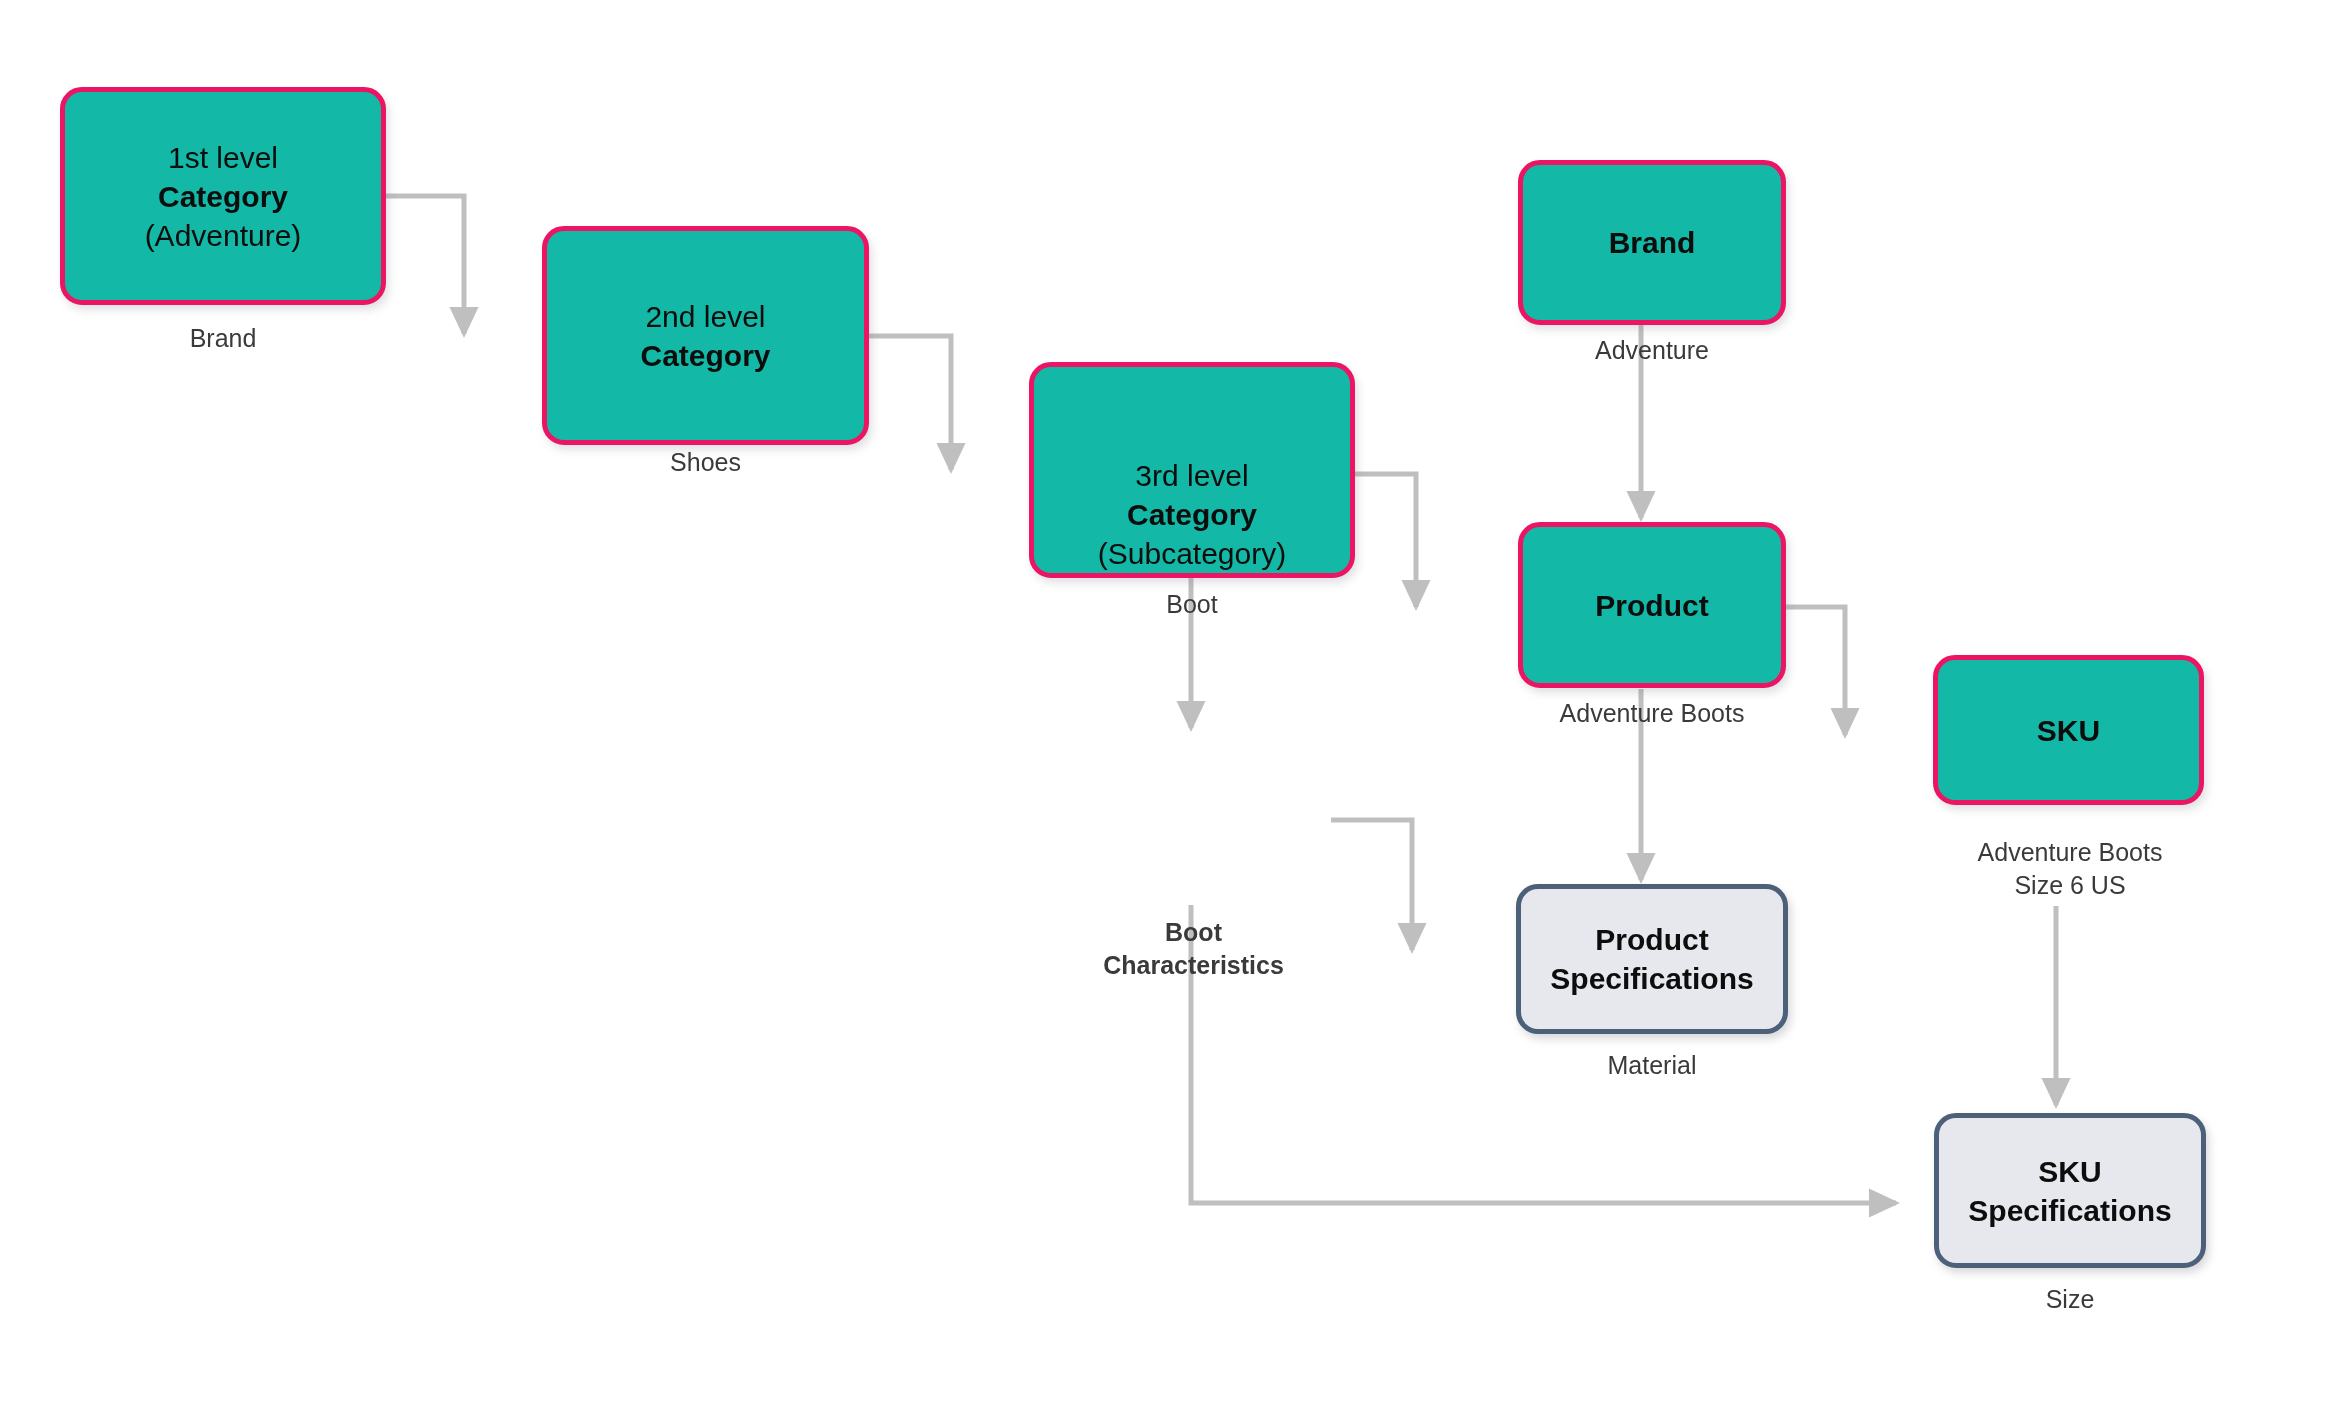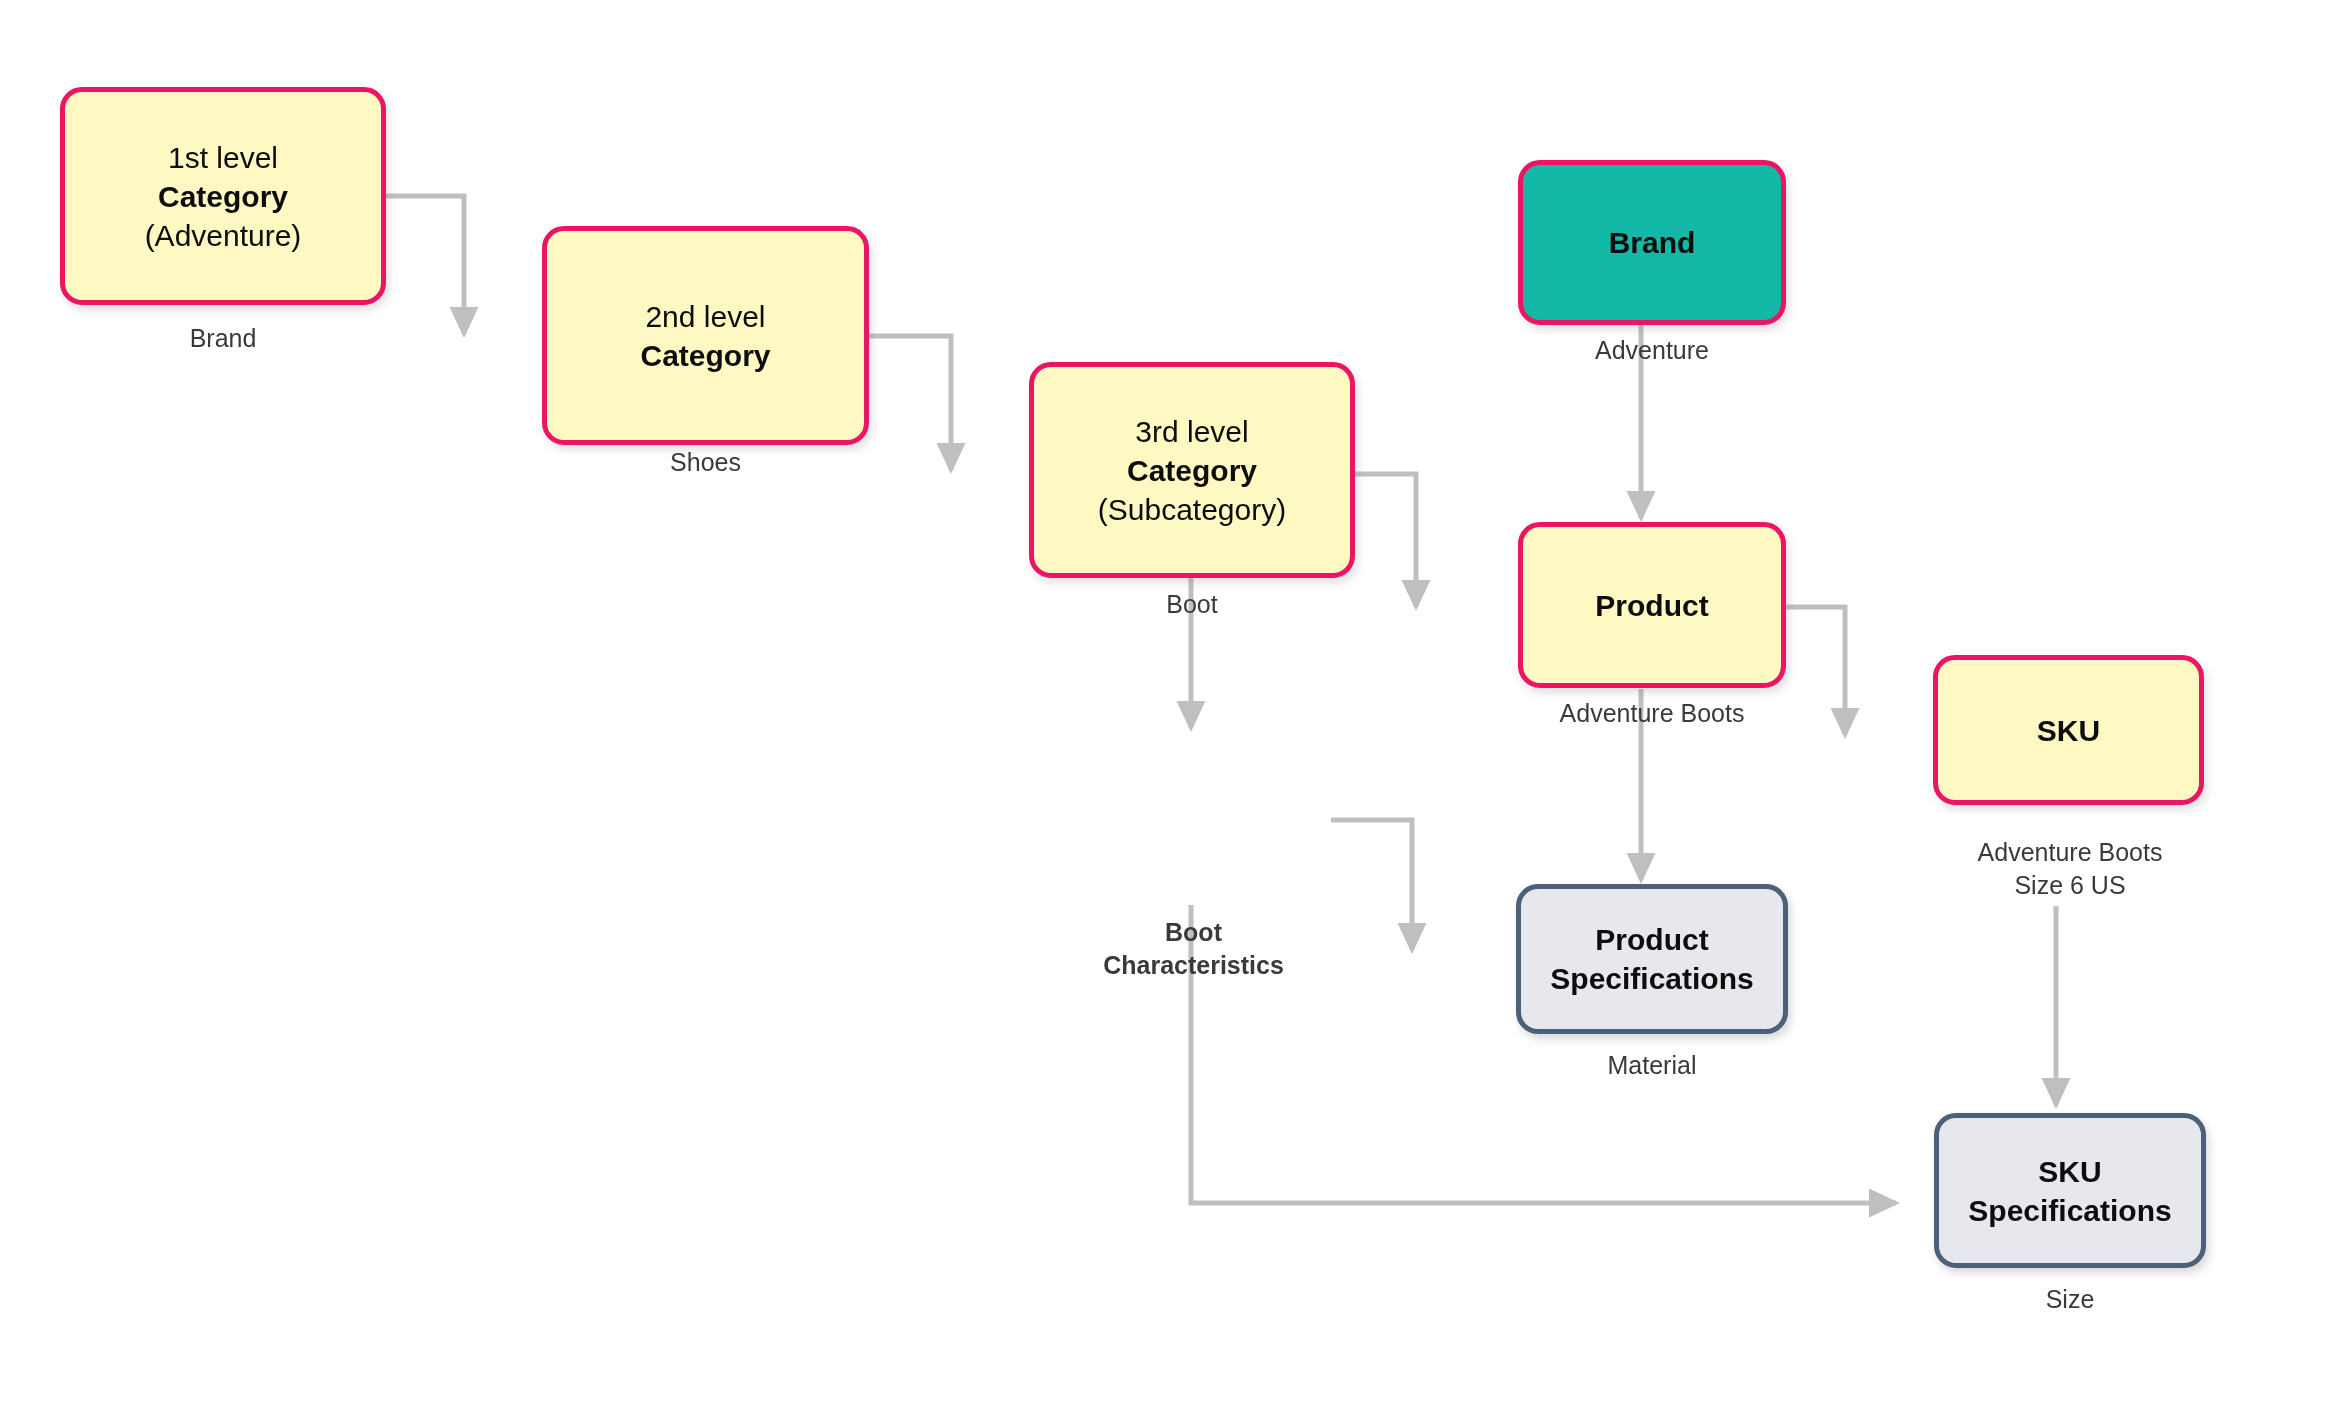--- a/index.html
+++ b/index.html
@@ -33,21 +33,21 @@
     box-sizing: border-box;
     display: flex;
     align-items: center;
     justify-content: center;
     text-align: center;
     border-radius: 22px;
     border-style: solid;
     border-width: 5px;
   }
   .node-pink {
-    background: #fef9c3;
+    background: #14b8a6;
     border-color: #eb1563;
     box-shadow: 3px 5px 9px rgba(120,120,130,0.22);
   }
   .node-pink-light {
     background: #14b8a6;
     border-color: #eb1563;
     box-shadow: 3px 5px 9px rgba(120,120,130,0.22);
   }
   .node-slate {
     background: #e6e8ee;
@@ -108,21 +108,21 @@
   <div class="caption" style="left:60px; top:322px; width:326px;">Brand</div>
 
   <div class="node node-pink" style="left:542px; top:226px; width:327px; height:219px;">
     <div class="node-text">
       <span class="ln reg">2nd level</span>
       <span class="ln bold">Category</span>
     </div>
   </div>
   <div class="caption" style="left:542px; top:446px; width:327px;">Shoes</div>
 
-  <div class="node node-pink" style="left:1029px; top:362px; width:326px; height:216px;">
+  <div class="node node-pink" style="left:1029px; top:362px; width:326px; height:216px;align-items:flex-end;">
     <div class="node-text">
       <span class="ln reg">3rd level</span>
       <span class="ln bold">Category</span>
       <span class="ln reg">(Subcategory)</span>
     </div>
   </div>
   <div class="caption" style="left:1029px; top:588px; width:326px;">Boot</div>
 
   <div class="node node-pink-light" style="left:1518px; top:160px; width:268px; height:165px;">
     <div class="node-text">

